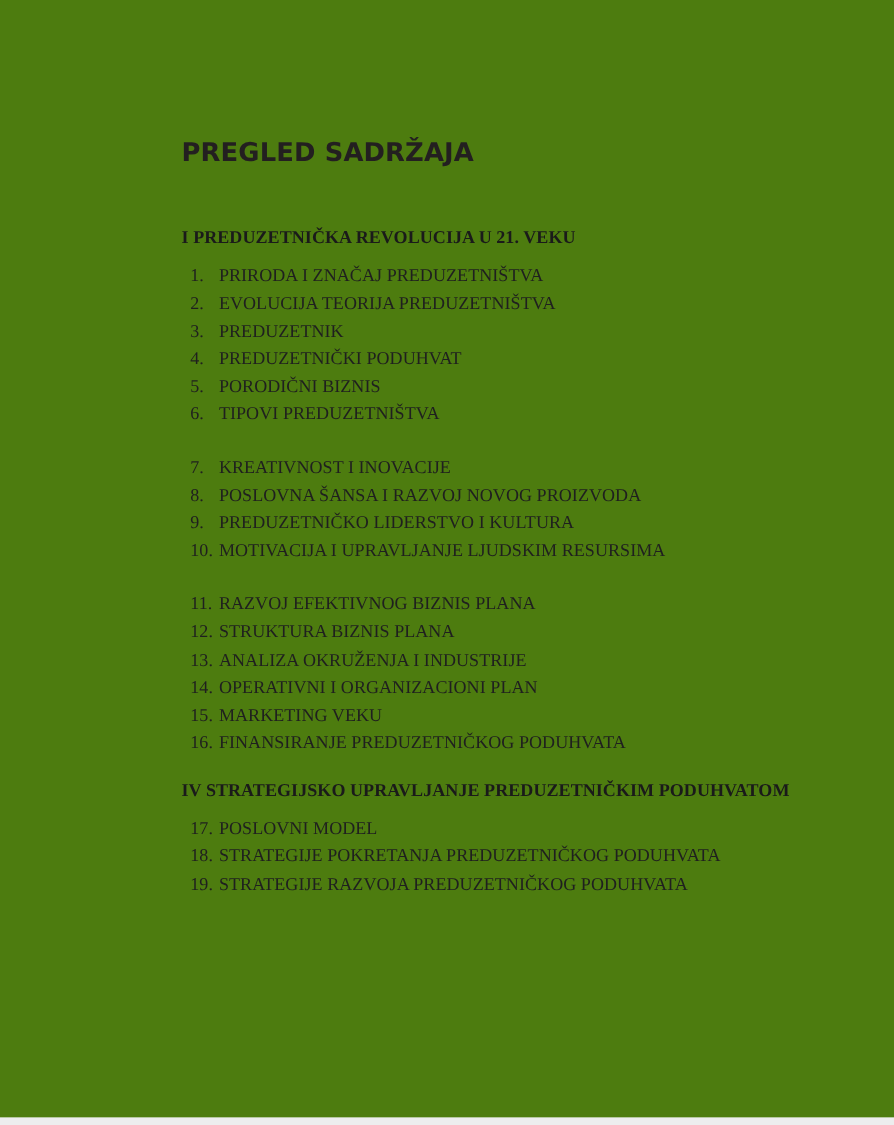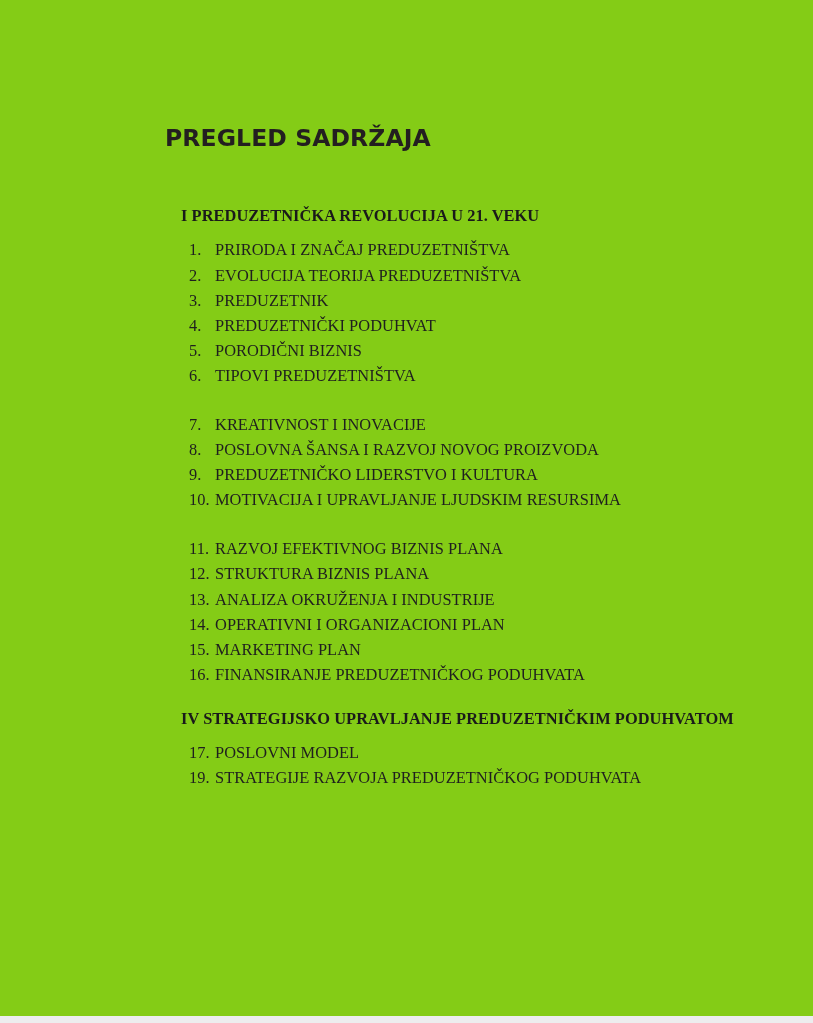--- a/index.html
+++ b/index.html
@@ -16,21 +16,21 @@
     overflow: hidden;
     position: relative;
   }
 
   .page {
     position: absolute;
     left: 0;
     top: 0;
     width: 813px;
     height: 1016px;
-    background: #84cc16;
+    background: #4d7c0f;
     box-sizing: border-box;
   }
 
   .page-bottom-edge {
     position: absolute;
     left: 0;
     top: 1016px;
     width: 813px;
     height: 7px;
     background: #ededee;
@@ -53,21 +53,21 @@
     padding: 0;
     position: absolute;
     top: 124px;
     left: 0;
     white-space: nowrap;
   }
 
   .toc {
     position: absolute;
     top: 208px;
-    left: 16px;
+    left: 0;
     width: 560px;
   }
 
   .toc-section {
     margin: 0 0 24px 0;
   }
   .toc-section:last-child {
     margin-bottom: 2px;
   }
 
@@ -137,28 +137,29 @@
             <li class="toc-item"><span class="num">9.</span><span class="label">PREDUZETNIČKO LIDERSTVO I KULTURA</span></li>
             <li class="toc-item"><span class="num">10.</span><span class="label">MOTIVACIJA I UPRAVLJANJE LJUDSKIM RESURSIMA</span></li>
           </ul>
         </section>
         <section class="toc-section">
           <ul class="section-items">
             <li class="toc-item"><span class="num">11.</span><span class="label">RAZVOJ EFEKTIVNOG BIZNIS PLANA</span></li>
             <li class="toc-item"><span class="num">12.</span><span class="label">STRUKTURA BIZNIS PLANA</span></li>
             <li class="toc-item"><span class="num">13.</span><span class="label">ANALIZA OKRUŽENJA I INDUSTRIJE</span></li>
             <li class="toc-item"><span class="num">14.</span><span class="label">OPERATIVNI I ORGANIZACIONI PLAN</span></li>
-            <li class="toc-item"><span class="num">15.</span><span class="label">MARKETING PLAN</span></li>
+            <li class="toc-item"><span class="num">15.</span><span class="label">MARKETING VEKU</span></li>
             <li class="toc-item"><span class="num">16.</span><span class="label">FINANSIRANJE PREDUZETNIČKOG PODUHVATA</span></li>
           </ul>
         </section>
         <section class="toc-section">
           <div class="section-heading">IV STRATEGIJSKO UPRAVLJANJE PREDUZETNIČKIM PODUHVATOM</div>
           <ul class="section-items">
             <li class="toc-item"><span class="num">17.</span><span class="label">POSLOVNI MODEL</span></li>
+            <li class="toc-item"><span class="num">18.</span><span class="label">STRATEGIJE POKRETANJA PREDUZETNIČKOG PODUHVATA</span></li>
             <li class="toc-item"><span class="num">19.</span><span class="label">STRATEGIJE RAZVOJA PREDUZETNIČKOG PODUHVATA</span></li>
           </ul>
         </section>
       </div>
 
   </div>
 </div>
 
 <div class="page-bottom-edge"></div>
 

